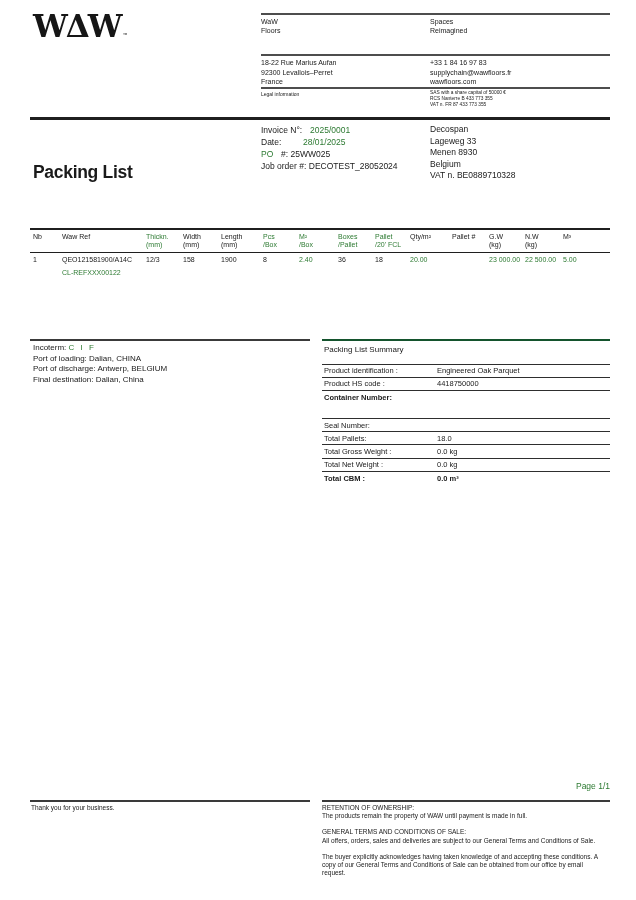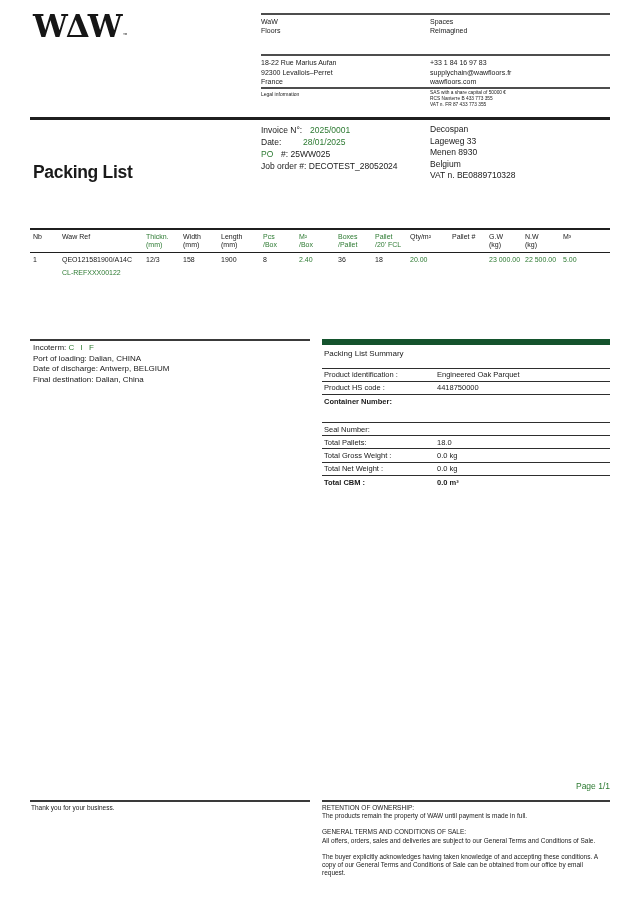--- a/index.html
+++ b/index.html
@@ -40,21 +40,21 @@
   table.items td { vertical-align:top; text-align:left; line-height:8.7px; padding:3px 0 0 0; }
   table.items .c0 { padding-left:3px; }
   .ref2 { margin-top:4.5px; }
 
   
   .inco-rule { left:30px; top:339px; width:280px; height:1.7px; background:#3a3a3a; }
   .incoterm { left:33px; top:343px; font-size:8px; line-height:10.6px; }
   .incoterm .cif { letter-spacing:2px; font-weight:400;text-align:right; }
 
   .summary { left:322px; top:339px; width:288px; }
-  .sum-title { border-top:6px solid #14532d; padding:3.5px 0 0 2px; font-size:8px; }
+  .sum-title { border-top:2px solid #14532d; padding:3.5px 0 0 2px; font-size:8px; }
   .sum-group { margin-top:10px; border-top:1.6px solid #2e2e2e; }
   .sum-group.g2 { margin-top:15px; }
   .sum-row { position:relative; font-size:7.5px; line-height:9px; padding:1.8px 0 1.4px 2px; border-bottom:1.4px solid #2e2e2e; }
   .sum-row.nobb { border-bottom:none;font-weight:bold; }
   .sum-value { position:absolute; left:115px; top:1.8px; }
 
   
   .page-label { right:26px; top:781px; font-size:8.5px; font-weight:400; }
   .foot-rule-l { left:30px; top:800px; width:280px; height:1.6px; background:#3a3a3a; }
   .foot-rule-r { left:322px; top:800px; width:288px; height:1.6px; background:#3a3a3a; }
@@ -225,21 +225,21 @@
     </table>
   </div>
 
   <div class="abs inco-rule"></div>
   <div class="abs incoterm">
     <div>
       <span>Incoterm:</span>
       <span class="green cif">C I F</span>
     </div>
     <div>Port of loading: Dalian, CHINA</div>
-    <div>Date of discharge: Antwerp, BELGIUM</div>
+    <div>Port of discharge: Antwerp, BELGIUM</div>
     <div>Final destination: Dalian, China</div>
   </div>
 
   <div class="abs summary">
     <div class="sum-title">Packing List Summary</div>
     <div class="sum-group g1">
       <div class="sum-row">
         <span class="sum-label">Product identification :</span>
         <span class="sum-value">Engineered Oak Parquet</span>
       </div>

